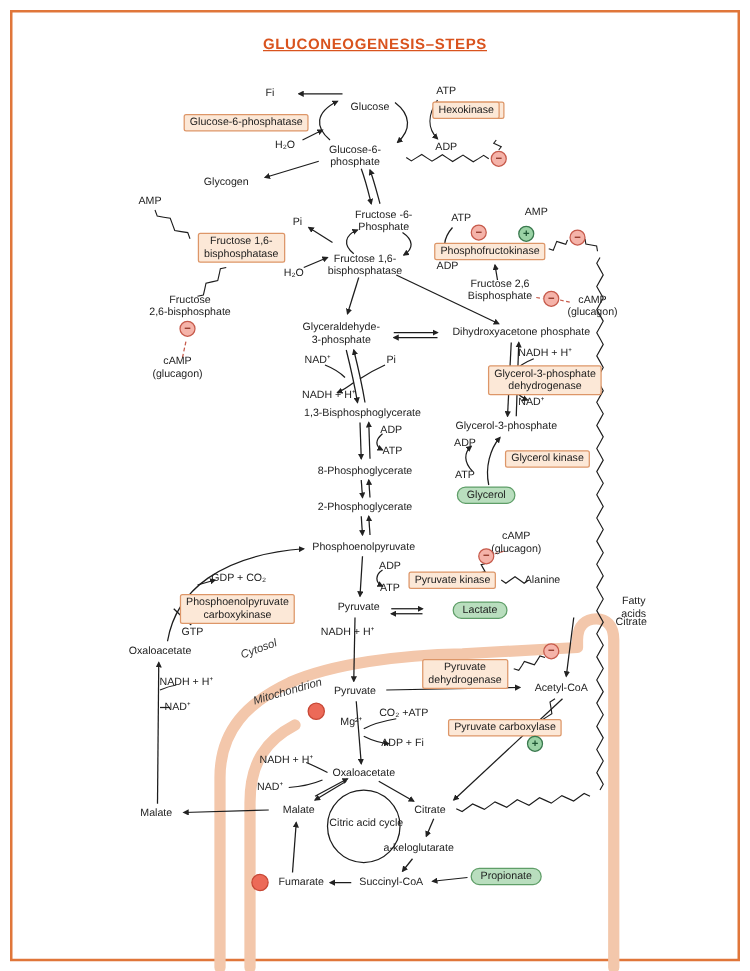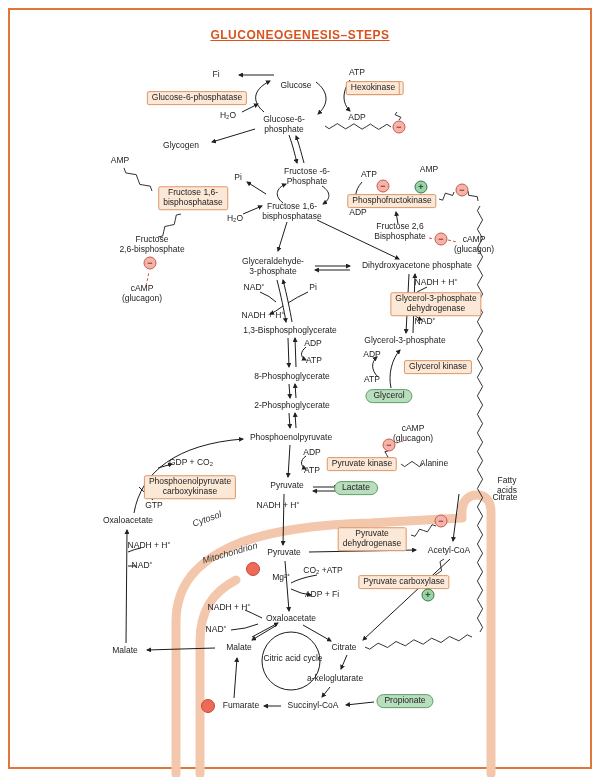--- a/index.html
+++ b/index.html
@@ -206,21 +206,21 @@
 (glucagon)</div>
       <div class="node minus" style="left: 389px; top: 445px;">−</div>
       <div class="node text" style="left: 312px; top: 453px;">ADP</div>
       <div class="node text" style="left: 191px; top: 463px;">GDP + CO₂</div>
       <div class="node enzyme" style="left: 362px; top: 464px;">Pyruvate kinase</div>
       <div class="node text" style="left: 434px; top: 464px;">Alanine</div>
       <div class="node enzyme" style="left: 190px; top: 487px;">Phosphoenolpyruvate
 carboxykinase</div>
       <div class="node text" style="left: 312px; top: 471px;">ATP</div>
       <div class="node text" style="left: 287px; top: 486px;">Pyruvate</div>
-      <div class="node oval" style="left: 356px; top: 488px;">Lactate</div>
+      <div class="node oval" style="left: 384px; top: 488px;">Lactate</div>
       <div class="node text" style="left: 459px; top: 486px; margin-left: 48px;">Fatty
 acids</div>
       <div class="node text" style="left: 505px; top: 498px;">Citrate</div>
       <div class="node text" style="left: 154px; top: 506px;">GTP</div>
       <div class="node text" style="left: 278px; top: 506px;">NADH + H⁺</div>
       <div class="node text" style="left: 128px; top: 521px;">Oxaloacetate</div>
       <div class="node italic" style="left: 207px; top: 519px; transform: translate(-50%, -50%) rotate(-20deg);">Cytosol</div>
       <div class="node minus" style="left: 441px; top: 521px;">−</div>
       <div class="node enzyme" style="left: 372px; top: 539px;">Pyruvate
 dehydrogenase</div>

